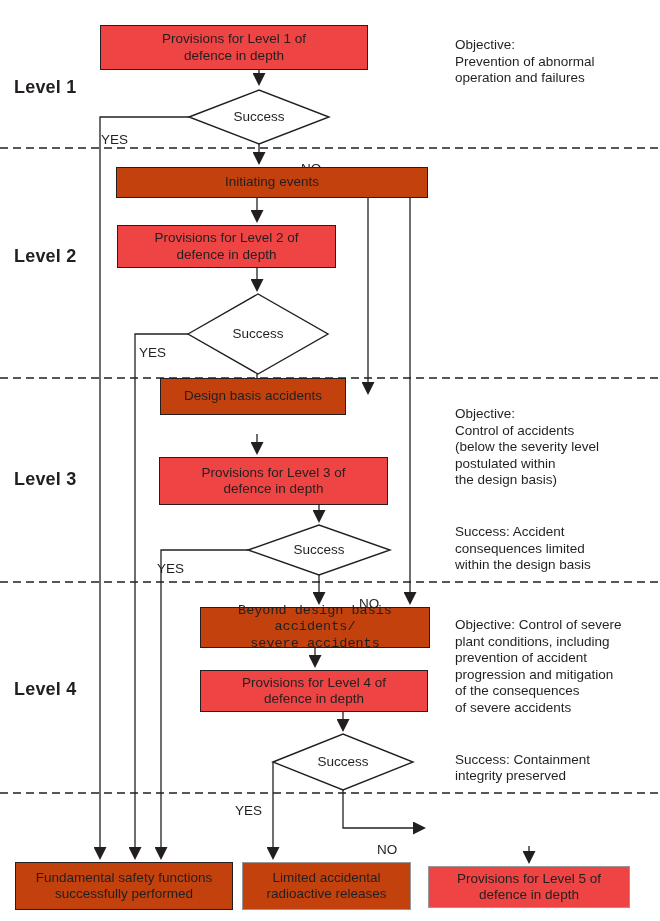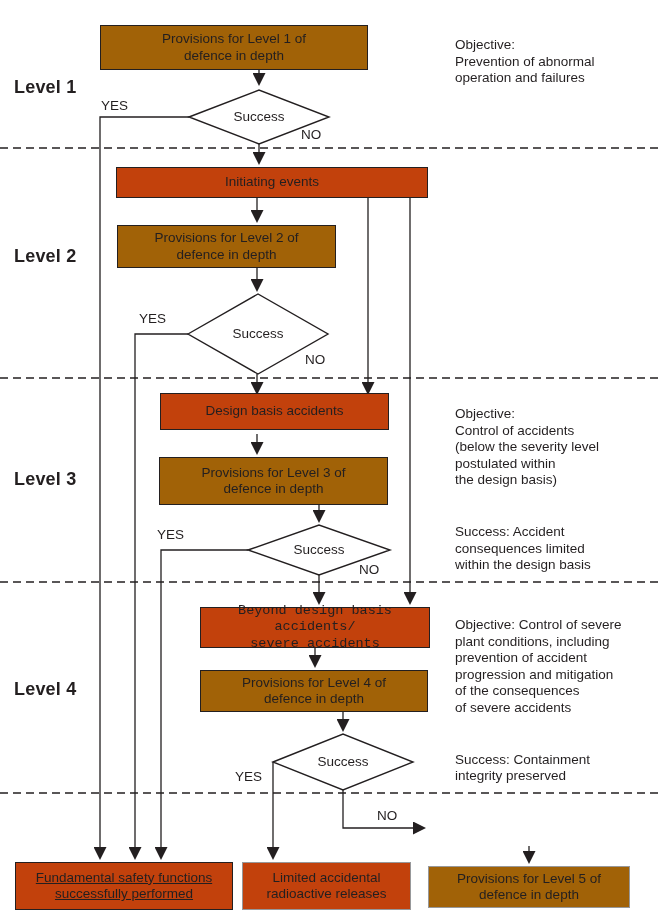--- a/index.html
+++ b/index.html
@@ -1,35 +1,35 @@
 <!DOCTYPE html>
 <html><head>
 <meta charset="utf-8">
 <style>
   html,body{margin:0;padding:0;background:#ffffff;}
   #figure{
     position:relative;width:660px;height:921px;background:#ffffff;overflow:hidden;
     font-family:"Liberation Sans", sans-serif;color:#231f20;
   }
   .node{
-    position:absolute;box-sizing:border-box;border:1.6px solid #231f20;background:#a16207;
+    position:absolute;box-sizing:border-box;border:1.6px solid #231f20;background:#ef4444;
     display:flex;align-items:center;justify-content:center;text-align:center;
     font-size:13.5px;line-height:1.22;white-space:pre-line;
   }
   .yellow{background:#c2410c;}
   .greyborder{border-color:#97989a;border-width:1.4px;}
   .lvl{
     position:absolute;left:14px;width:86px;font-size:18px;font-weight:bold;
     letter-spacing:.2px;
   }
   .dtext{
     position:absolute;width:100px;text-align:center;font-size:13.5px;
   }
   .branch{
-    position:absolute;font-size:13.5px;
+    position:absolute;font-size:13.5px;margin-top:34px;
   }
   .rcol{
     position:absolute;left:455px;width:202px;font-size:13.5px;line-height:1.22;
     white-space:pre-line;
   }
   .rcol p{margin:0 0 19px 0;}
   svg#wires{position:absolute;left:0;top:0;}
 </style>
 </head>
 <body>
@@ -90,36 +90,36 @@
   <div class="branch" style="left:101px;top:98px;">YES</div>
   <div class="branch" style="left:301px;top:127px;">NO</div>
 
   <div class="node yellow" style="left:116px;top:167px;width:312px;height:31px;">Initiating events</div>
   <div class="node" style="left:117px;top:225px;width:219px;height:43px;">Provisions for Level 2 of
 defence in depth</div>
   <div class="dtext" style="left:208px;top:326px;">Success</div>
   <div class="branch" style="left:139px;top:311px;">YES</div>
   <div class="branch" style="left:305px;top:352px;">NO</div>
 
-  <div class="node yellow" style="left:160px;top:393px;width:229px;height:37px;">Design basis accidents</div>
+  <div class="node yellow" style="left:160px;top:378px;width:186px;height:37px;">Design basis accidents</div>
   <div class="node" style="left:159px;top:457px;width:229px;height:48px;">Provisions for Level 3 of
 defence in depth</div>
   <div class="dtext" style="left:269px;top:542px;">Success</div>
   <div class="branch" style="left:157px;top:527px;">YES</div>
   <div class="branch" style="left:359px;top:562px;">NO</div>
 
   <div class="node yellow" style="left:200px;top:607px;width:230px;height:41px;font-family:Liberation Mono, monospace;">Beyond design basis accidents/
 severe accidents</div>
   <div class="node" style="left:200px;top:670px;width:228px;height:42px;">Provisions for Level 4 of
 defence in depth</div>
   <div class="dtext" style="left:293px;top:754px;">Success</div>
   <div class="branch" style="left:235px;top:769px;">YES</div>
   <div class="branch" style="left:377px;top:808px;">NO</div>
 
-  <div class="node yellow" style="left:15px;top:862px;width:218px;height:48px;text-decoration:underline;">Fundamental safety functions
+  <div class="node yellow" style="left:15px;top:862px;width:218px;height:48px;">Fundamental safety functions
 successfully performed</div>
   <div class="node yellow greyborder" style="left:242px;top:862px;width:169px;height:48px;">Limited accidental
 radioactive releases</div>
   <div class="node greyborder" style="left:428px;top:866px;width:202px;height:42px;">Provisions for Level 5 of
 defence in depth</div>
 
   <div class="rcol" style="top:21px;">
     <p>Objective:
 Prevention of abnormal
 operation and failures</p>

